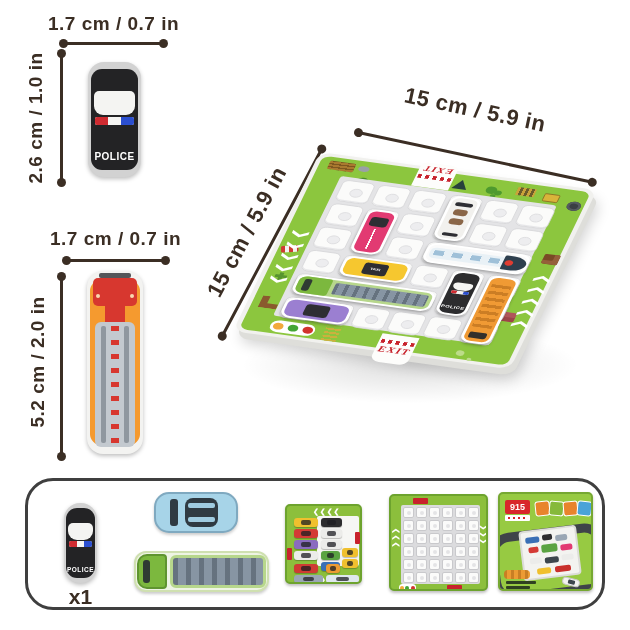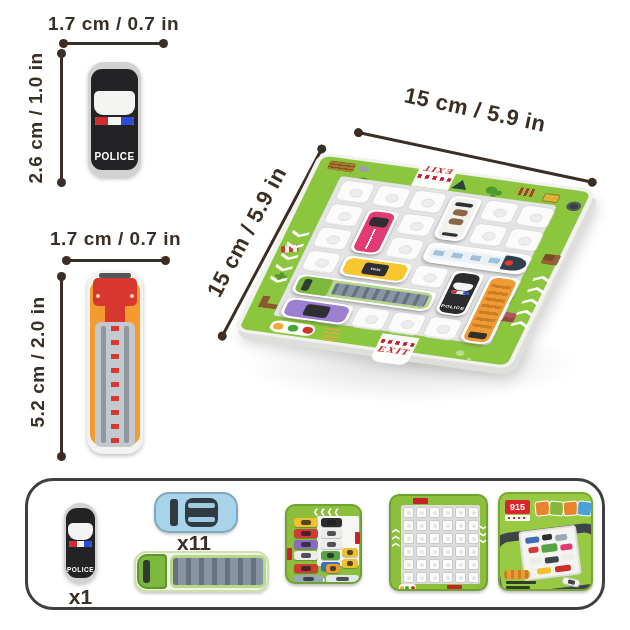--- a/index.html
+++ b/index.html
@@ -94,21 +94,21 @@
   .bc-roof::before,.bc-roof::after{content:'';position:absolute;left:10%;right:10%;height:16%;background:#9fcbe0;border-radius:2px;}
   .bc-roof::before{top:18%;} .bc-roof::after{bottom:18%;}
   .bc-shield{position:absolute;left:17%;top:14%;width:11%;bottom:14%;background:#2f3a42;border-radius:3px;}
   .green-truck{position:absolute;background:#eef4e4;border-radius:12px;border:2px solid #cfe0b0;box-shadow:0 2px 3px rgba(0,0,0,.2);}
   .gt-cab{position:absolute;left:1%;top:2%;bottom:2%;width:23%;background:#7cb83e;border:2px solid #5f9430;
           border-radius:10px 4px 4px 10px;box-sizing:border-box;}
   .gt-cab i{position:absolute;left:16%;top:14%;bottom:14%;width:26%;background:#2f3b33;border-radius:3px;}
   .gt-bed{position:absolute;left:26%;right:1%;top:6%;bottom:6%;background:#8795a3;border:3px solid #b7d78c;
           border-radius:6px;box-sizing:border-box;
           background-image:repeating-linear-gradient(90deg,rgba(40,50,60,.35) 0 5px,transparent 5px 13px);}
-  .card{position:absolute;border-radius:10px;box-shadow:0 2px 3px rgba(0,0,0,.25);overflow:hidden;box-sizing:border-box;}
+  .card{position:absolute;border-radius:5px;box-shadow:0 2px 3px rgba(0,0,0,.25);overflow:hidden;box-sizing:border-box;}
   .card.green{background:#8cbf3c;border:2px solid #6da32e;}
   .mini{position:absolute;border-radius:3px;box-shadow:0 1px 1px rgba(0,0,0,.25);}
   .mini::before{content:'';position:absolute;left:30%;right:30%;top:22%;bottom:22%;background:rgba(30,30,35,.75);border-radius:2px;}
   .tinychev{position:absolute;color:#fff;font-weight:bold;font-size:7px;letter-spacing:1px;}
   .redchip{position:absolute;background:var(--exit-red);border-radius:1px;}
   .c2cell{position:absolute;width:11px;height:11px;background:#fbfbfa;border:1px solid #c9c9cc;border-radius:2px;box-sizing:border-box;}
   .c2cell i{position:absolute;left:50%;top:50%;width:4px;height:4px;margin:-2px 0 0 -2px;border-radius:50%;background:#e4e4e6;}
   .tl-pill{position:absolute;background:#fff;border-radius:9px;display:flex;align-items:center;justify-content:space-around;}
   .tl-pill i{border-radius:50%;}
 </style>
@@ -385,21 +385,20 @@
         <i class="b"></i>
       </div>
     <div class="pp-text">POLICE</div>
   </div>
   <div class="count" style="left:36px;top:104px;width:33px;">x1</div>
 
   <div class="blue-car" style="left:126px;top:11px;width:80px;height:37px;">
     <div class="bc-shield"></div>
     <div class="bc-roof"></div>
   </div>
-  <div class="count" style="left:126px;top:50px;width:80px;">x11</div>
 
   <div class="green-truck" style="left:106px;top:70px;width:131px;height:37px;">
     <div class="gt-cab">
         <i></i>
       </div>
     <div class="gt-bed"></div>
   </div>
 
   <div class="card green" style="left:257px;top:23px;width:77px;height:80px;">
     <div class="abs" style="left:30px;top:10px;width:42px;height:50px;background:#f6f6f4;border-radius:2px;"></div>

